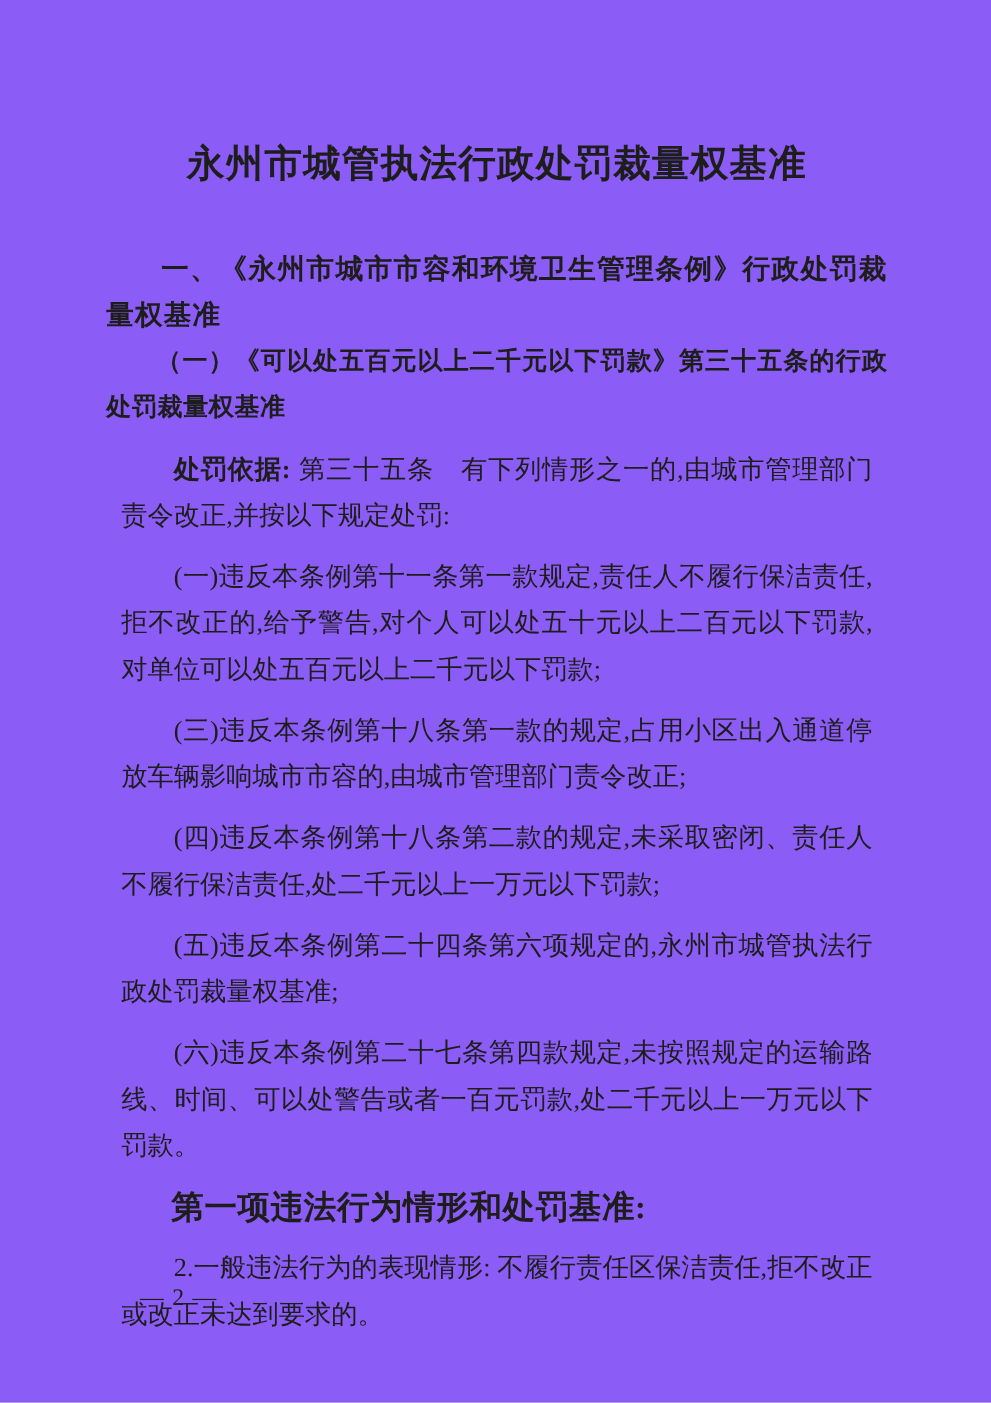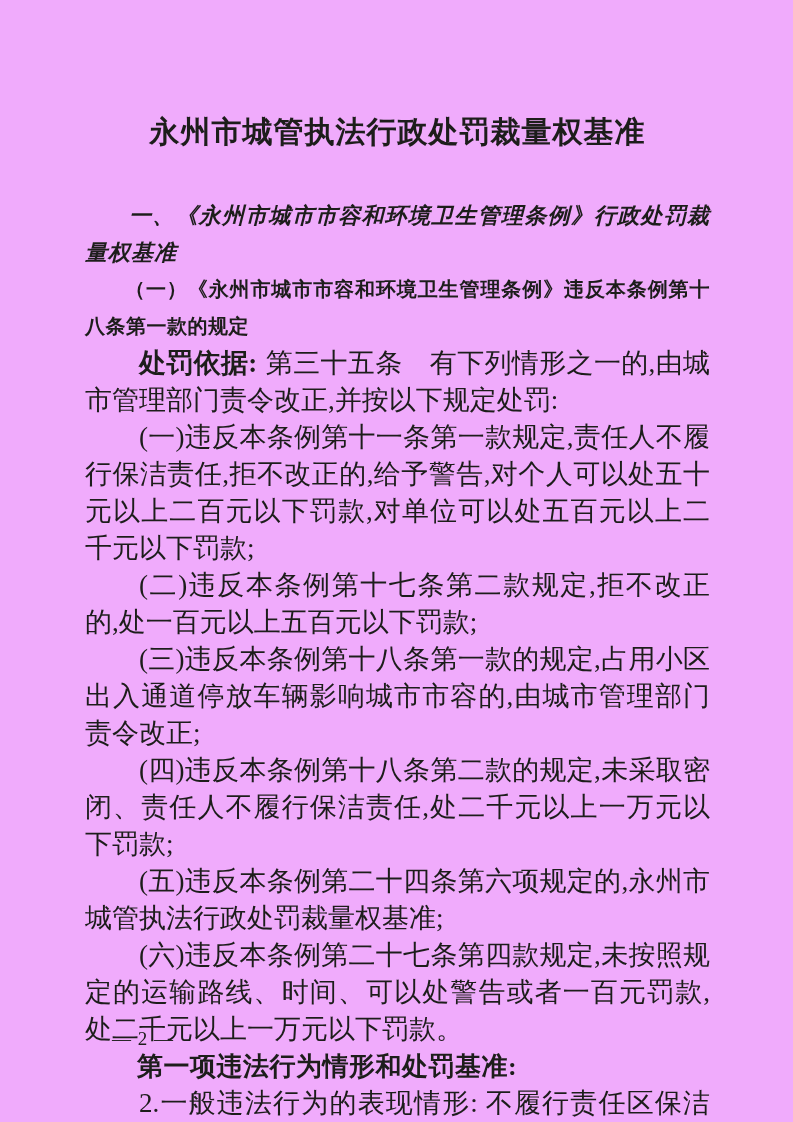--- a/index.html
+++ b/index.html
@@ -13,58 +13,57 @@
     overflow: hidden;
     position: relative;
     color: #1d1d1b;
   }
   .page {
     position: relative;
     width: 793px;
     height: 1122px;
     box-sizing: border-box;
     padding: 111px 83px 0 85px;
-    background: #f0abfc;
+    background: #8b5cf6;
   }
   .doc-title {
     margin: 0;
     font-family: "Liberation Serif", "DejaVu Serif", serif;
     font-weight: bold;
     font-size: 30px;
     line-height: 42px;
     letter-spacing: 1px;
     text-align: center;
     white-space: nowrap;
   }
   .heading1 {
     margin: 44px 0 0 0;
     font-family: "DejaVu Sans", "Liberation Sans", sans-serif;
     font-weight: bold;
     font-size: 22px;
     letter-spacing: 1px;
     line-height: 37px;
     text-indent: 2em;
     text-align: justify;
-    font-style: italic;
   }
   .heading2 {
     margin: 0;
     font-family: "Liberation Serif", "DejaVu Serif", serif;
     font-weight: bold;
     font-size: 20px;
     letter-spacing: 0.5px;
     line-height: 37px;
     text-indent: 2em;
     text-align: justify;
   }
   .body-par {
-    margin: 0;
+    margin: 12px;
     font-family: "Liberation Serif", "DejaVu Serif", serif;
     font-weight: normal;
-    font-size: 27px;
+    font-size: 21px;
     line-height: 37px;
     text-indent: 2em;
     text-align: justify;
   }
   .bold-label {
     font-weight: bold;
     margin-right: 0.3em;
   }
   .heading3 {
     margin: 0;
@@ -88,27 +87,26 @@
 </style>
 </head>
 <body>
 
 <div class="page">
 
   <h1 class="doc-title">永州市城管执法行政处罚裁量权基准</h1>
 
   <p class="heading1">一、《永州市城市市容和环境卫生管理条例》行政处罚裁量权基准</p>
 
-  <p class="heading2">（一）《永州市城市市容和环境卫生管理条例》违反本条例第十八条第一款的规定</p>
+  <p class="heading2">（一）《可以处五百元以上二千元以下罚款》第三十五条的行政处罚裁量权基准</p>
 
   <p class="body-par"><span class="bold-label">处罚依据:</span><span>第三十五条　有下列情形之一的,由城市管理部门责令改正,并按以下规定处罚:</span></p>
 
   <p class="body-par">(一)违反本条例第十一条第一款规定,责任人不履行保洁责任,拒不改正的,给予警告,对个人可以处五十元以上二百元以下罚款,对单位可以处五百元以上二千元以下罚款;</p>
 
-  <p class="body-par">(二)违反本条例第十七条第二款规定,拒不改正的,处一百元以上五百元以下罚款;</p>
 
   <p class="body-par">(三)违反本条例第十八条第一款的规定,占用小区出入通道停放车辆影响城市市容的,由城市管理部门责令改正;</p>
 
   <p class="body-par">(四)违反本条例第十八条第二款的规定,未采取密闭、责任人不履行保洁责任,处二千元以上一万元以下罚款;</p>
 
   <p class="body-par">(五)违反本条例第二十四条第六项规定的,永州市城管执法行政处罚裁量权基准;</p>
 
   <p class="body-par">(六)违反本条例第二十七条第四款规定,未按照规定的运输路线、时间、可以处警告或者一百元罚款,处二千元以上一万元以下罚款。</p>
 
   <p class="heading3">第一项违法行为情形和处罚基准:</p>

